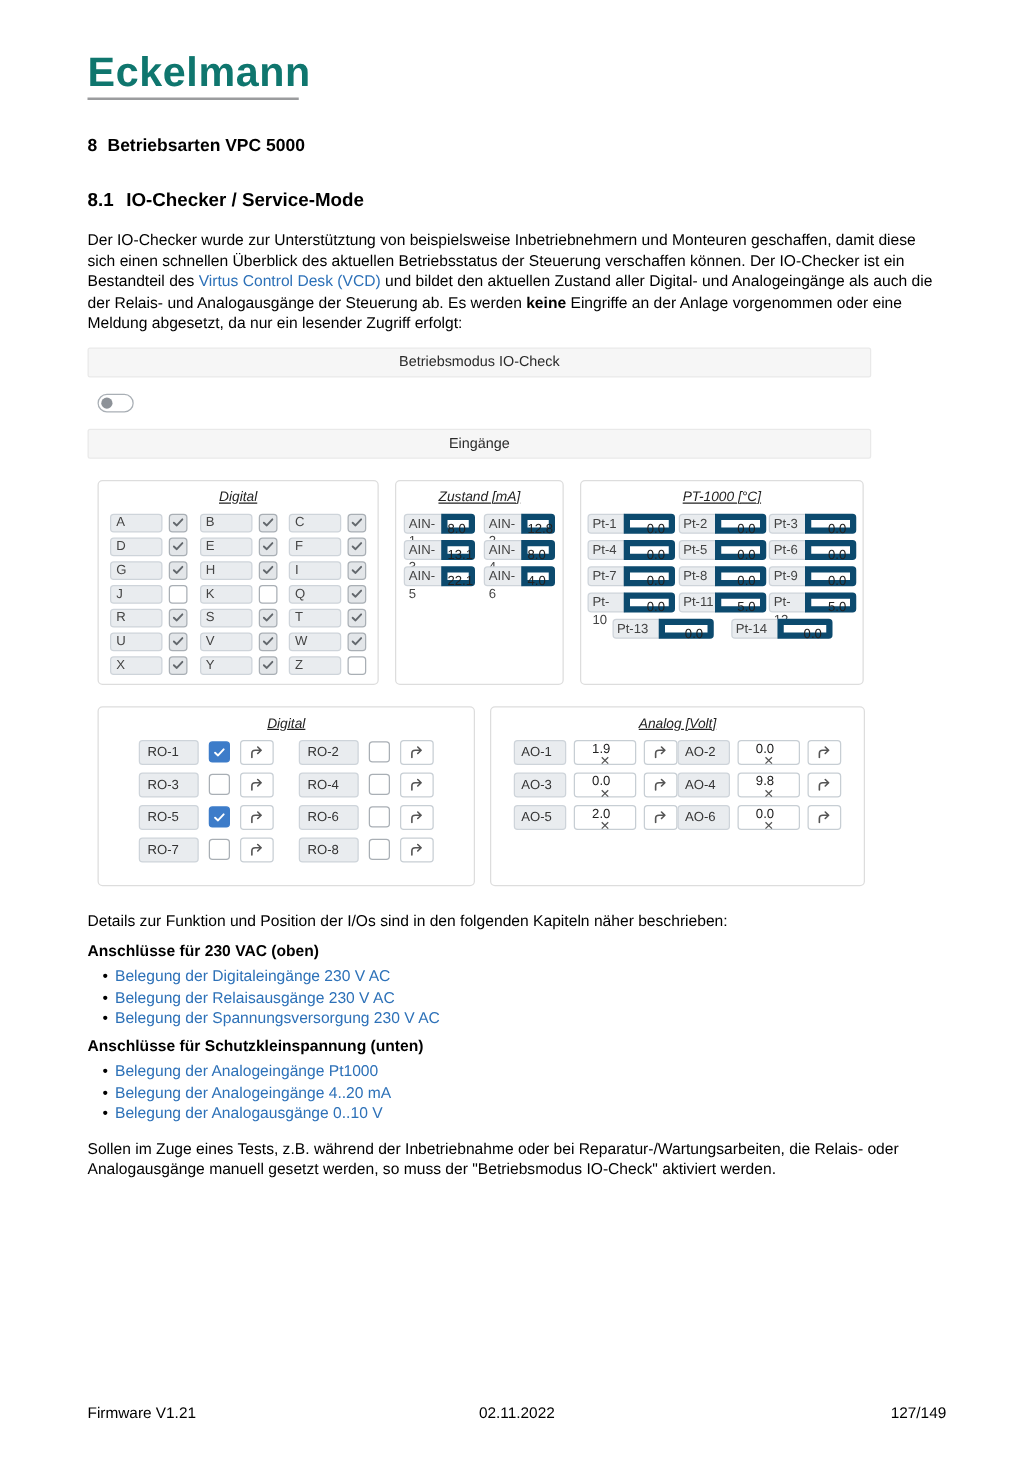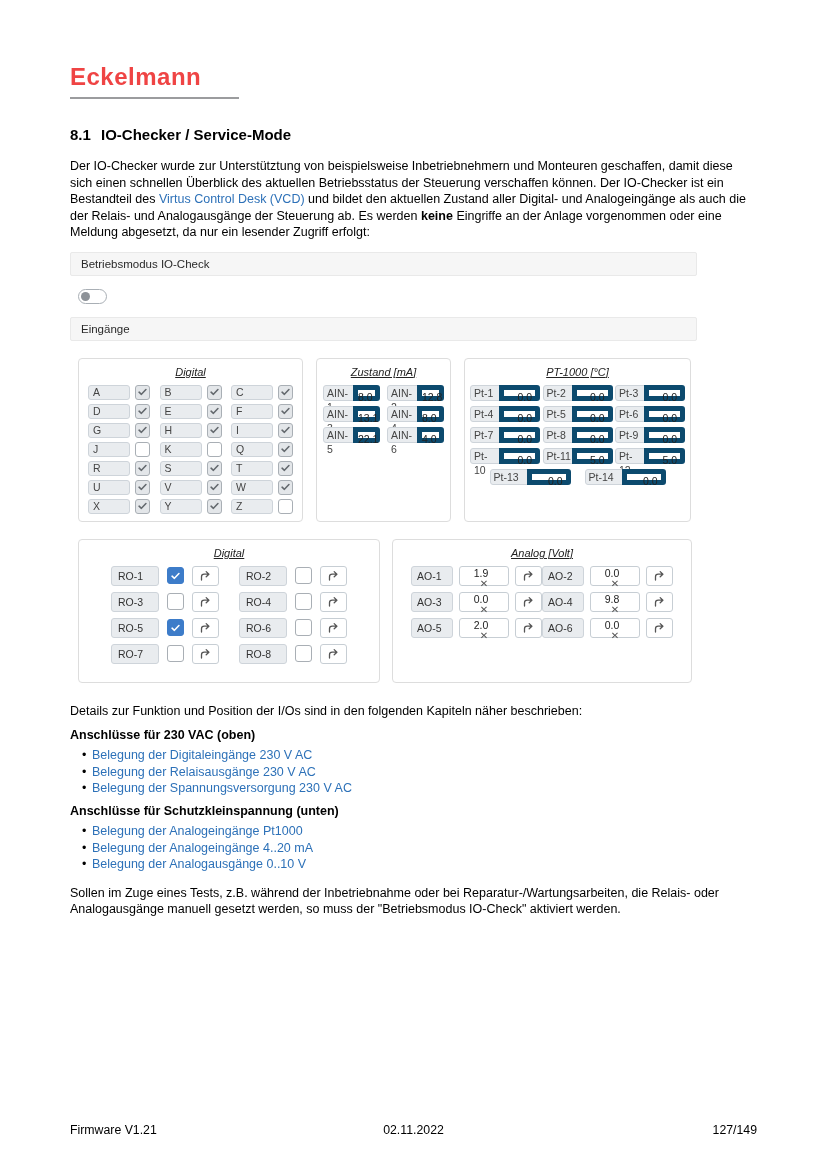--- a/index.html
+++ b/index.html
@@ -3,39 +3,39 @@
 <meta charset="utf-8">
 <style>
   * { margin:0; padding:0; box-sizing:border-box; }
   html,body { background:#ffffff; }
   .page {
     position:relative; width:827px; height:1169px; background:#fff;
     padding:42px 70px 0; overflow:hidden; margin:0 auto;
     font-family:"Liberation Sans", sans-serif; color:#000;
   }
   
-  .logo-text { font-size:24px; line-height:32px; font-weight:bold; color:#ef4444; letter-spacing:0.5px; display:inline-block;margin-top:19px; }
+  .logo-text { font-size:33px; line-height:32px; font-weight:bold; color:#0f766e; letter-spacing:0.5px; display:inline-block; }
   .logo-rule { width:169px; height:2px; background:#9b9c9e; margin-top:4px; }
   
   .h-chapter { font-size:14px; line-height:17px; font-weight:bold; margin-top:28px; }
   .h-chapter .hnum { display:inline-block; min-width:16px; }
   .h-section { font-size:15px; line-height:19px; font-weight:bold; margin-top:26px; }
   .h-section .hnum { display:inline-block; min-width:31px; }
   
   .body-text { font-size:12.5px; line-height:16.6px; margin-top:14px; }
   .link { color:#2d71b8; text-decoration:none; cursor:pointer; }
   .bold-head { font-size:12.5px; line-height:16.6px; font-weight:bold; margin-top:7px; }
   .link-list { list-style:none; margin-top:4px; padding-left:12px; }
   .link-li { font-size:12.5px; line-height:16.5px; }
   .bullet { display:inline-block; width:10px; color:#000; }
   
   .shot { width:627px; margin-top:11px; }
   .bar {
     width:627px; height:24px; background:#f6f6f6; border:1px solid #e9e9e9; border-radius:2px;
-    display:flex; align-items:center; padding:0 10px; font-size:11.5px; color:#2a2a2a;
+    display:flex; align-items:center; padding:0 10px; font-size:11.5px; color:#2a2a2a;justify-content:center;
   }
   .toggle-row { margin:13px 0 13px 8px; height:15px; }
   .toggle { display:inline-block; position:relative; width:29px; height:15px; border:1px solid #a9afb5; border-radius:8px; background:#fff; cursor:pointer; vertical-align:top; }
   .toggle .knob { position:absolute; left:2px; top:2px; width:9px; height:9px; border-radius:50%; background:#8d9298; }
   .panels { display:flex; margin:17px 0 0 8px; gap:13px; }
   .panel { border:1px solid #dddddd; border-radius:4px; background:#fff; }
   .panel-title { font-size:11px; text-align:center; text-decoration:underline; color:#222; margin:7px 0 7px;font-style:italic; }
   .din-panel { width:225px; height:164px; }
   .ain-panel { width:135px; height:164px; }
   .pt-panel  { width:227px; height:164px; }
@@ -81,20 +81,23 @@
 </head>
 <body>
 
 <div class="page">
 
   <div class="logo">
     <span class="logo-text">Eckelmann</span>
     <div class="logo-rule"></div>
   </div>
 
+  <div class="h-chapter">
+    <span class="hnum">8</span><span>Betriebsarten VPC 5000</span>
+  </div>
 
   <div class="h-section">
     <span class="hnum">8.1</span><span>IO-Checker / Service-Mode</span>
   </div>
 
   <p class="body-text"><span>Der IO-Checker wurde zur Unterstütztung von beispielsweise Inbetriebnehmern und Monteuren geschaffen, damit diese sich einen schnellen Überblick des aktuellen Betriebsstatus der Steuerung verschaffen können. Der IO-Checker ist ein Bestandteil des </span><a class="link">Virtus Control Desk (VCD)</a><span> und bildet den aktuellen Zustand aller Digital- und Analogeingänge als auch die der Relais- und Analogausgänge der Steuerung ab. Es werden </span><b>keine</b><span> Eingriffe an der Anlage vorgenommen oder eine Meldung abgesetzt, da nur ein lesender Zugriff erfolgt:</span></p>
 
   <div class="shot">
     <div class="bar">
       <span>Betriebsmodus IO-Check</span>

